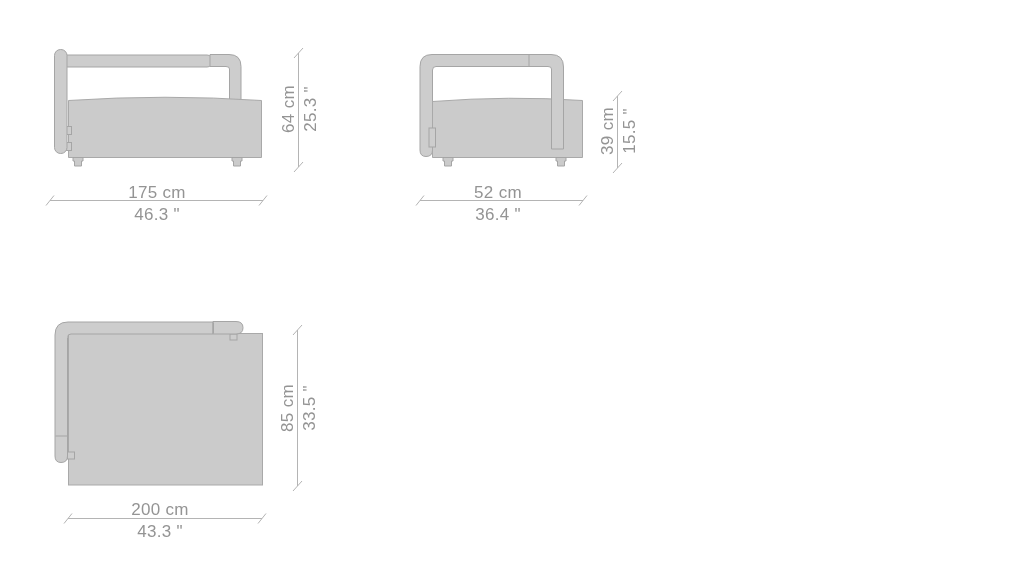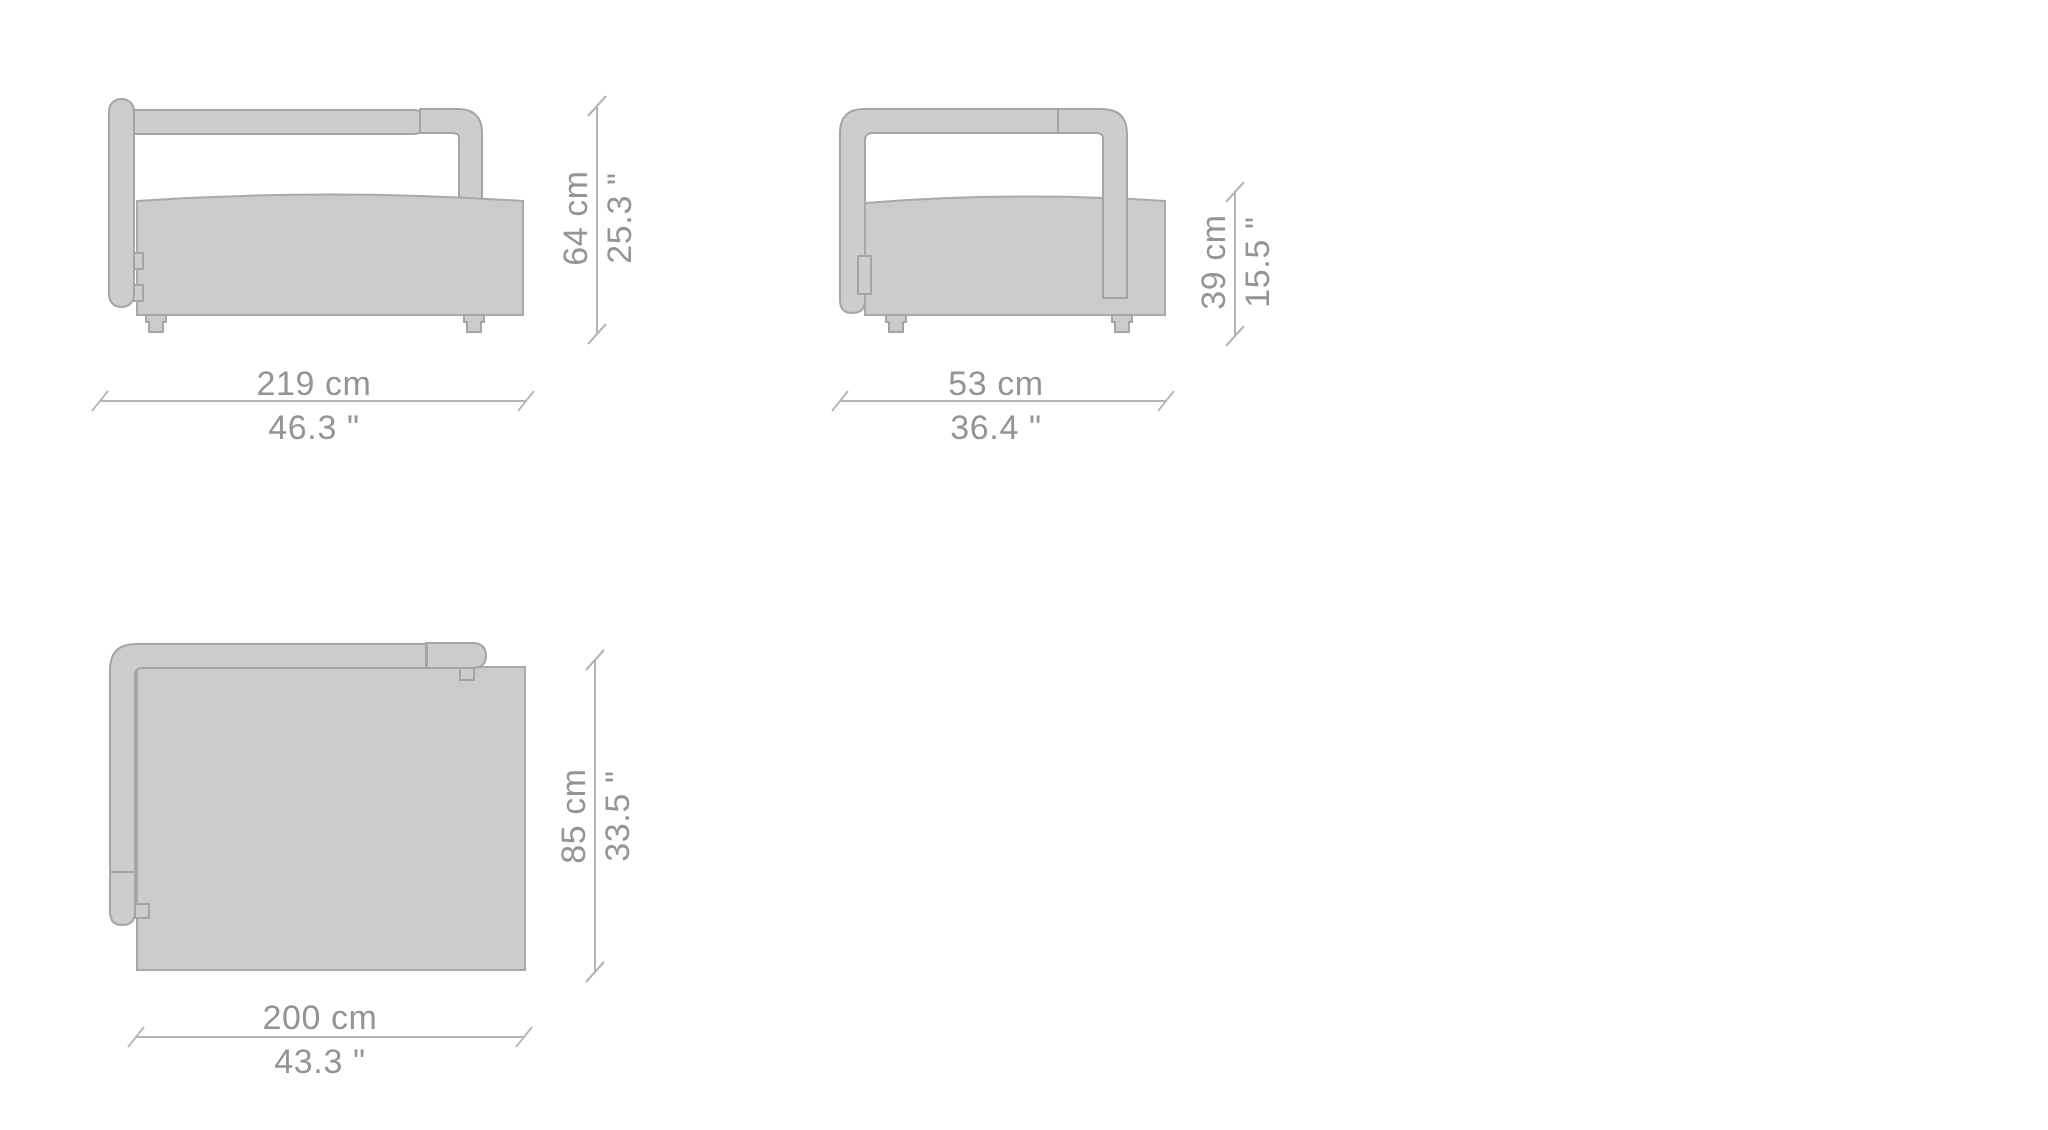--- a/index.html
+++ b/index.html
@@ -91,26 +91,26 @@
         <path d="M 258,523.5 L 266,513.5"></path>
       </g>
       <g class="dim">
         <line x1="297.5" y1="330" x2="297.5" y2="486"></line>
         <path d="M 293,335 L 302,325"></path>
         <path d="M 293,491 L 302,481"></path>
       </g>
     </g>
   </svg>
 
-  <span class="dim-label" style="left:157px;top:192px">219 cm</span>
+  <span class="dim-label" style="left:157px;top:192px">175 cm</span>
   <span class="dim-label" style="left:157px;top:214px">46.3 "</span>
   <span class="dim-label rot" style="left:288px;top:109px">64 cm</span>
   <span class="dim-label rot" style="left:310px;top:109px">25.3 "</span>
 
-  <span class="dim-label" style="left:498px;top:192px">53 cm</span>
+  <span class="dim-label" style="left:498px;top:192px">52 cm</span>
   <span class="dim-label" style="left:498px;top:214px">36.4 "</span>
   <span class="dim-label rot" style="left:607px;top:131px">39 cm</span>
   <span class="dim-label rot" style="left:629px;top:131px">15.5 "</span>
 
   <span class="dim-label" style="left:160px;top:509px">200 cm</span>
   <span class="dim-label" style="left:160px;top:531px">43.3 "</span>
   <span class="dim-label rot" style="left:287px;top:408px">85 cm</span>
   <span class="dim-label rot" style="left:309px;top:408px">33.5 "</span>
 
 </div>

